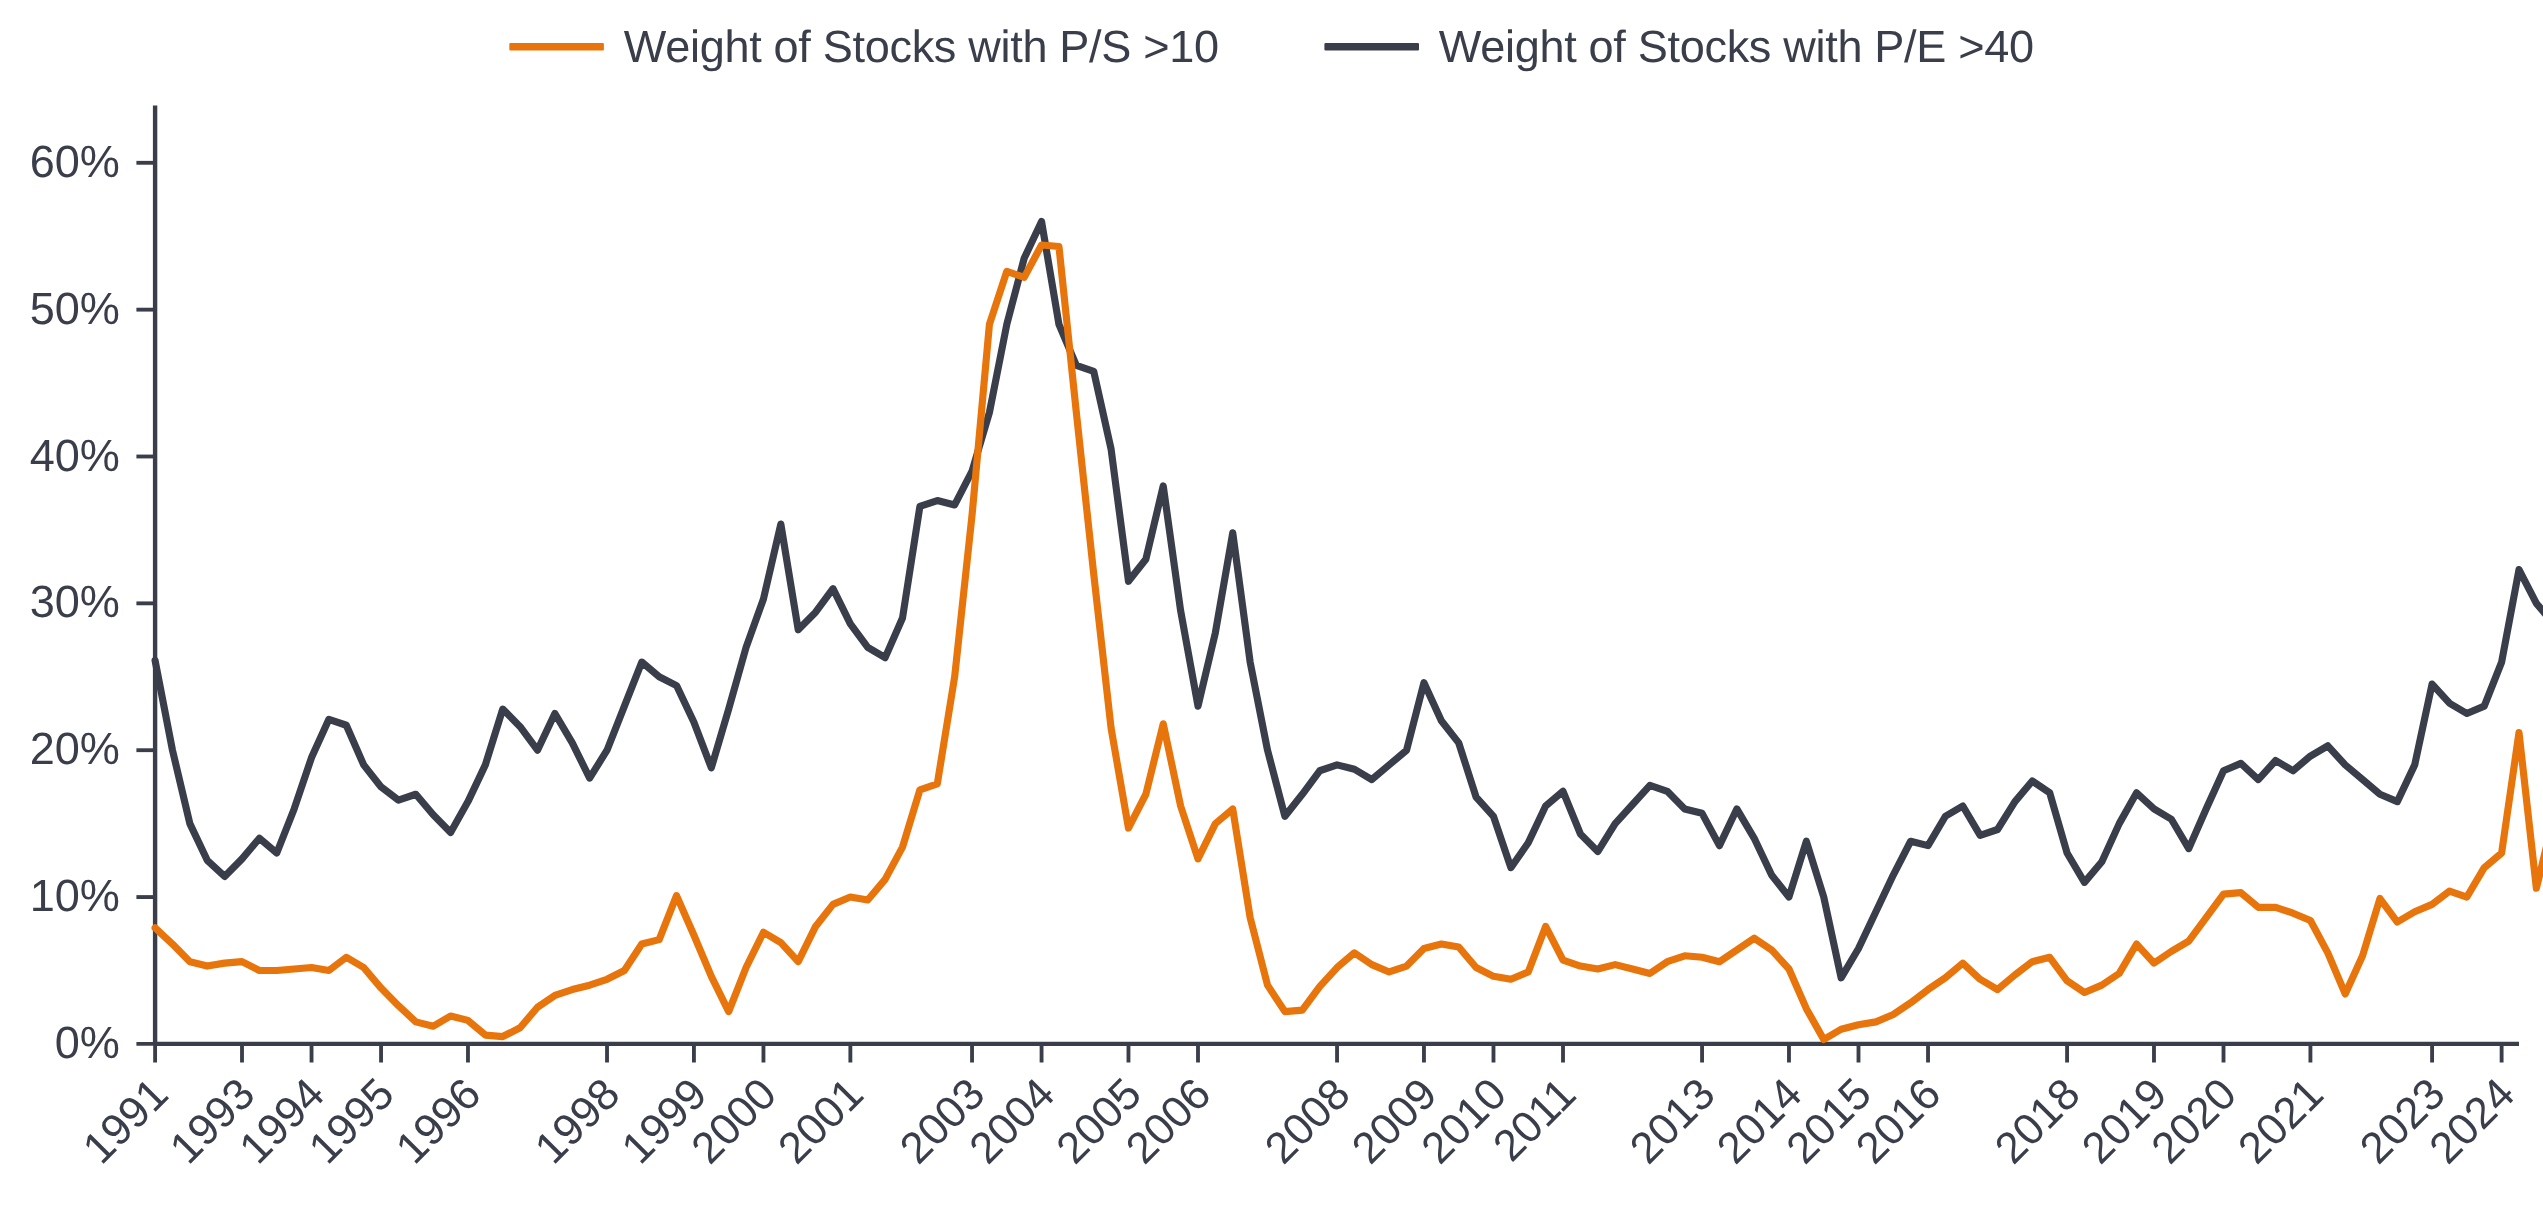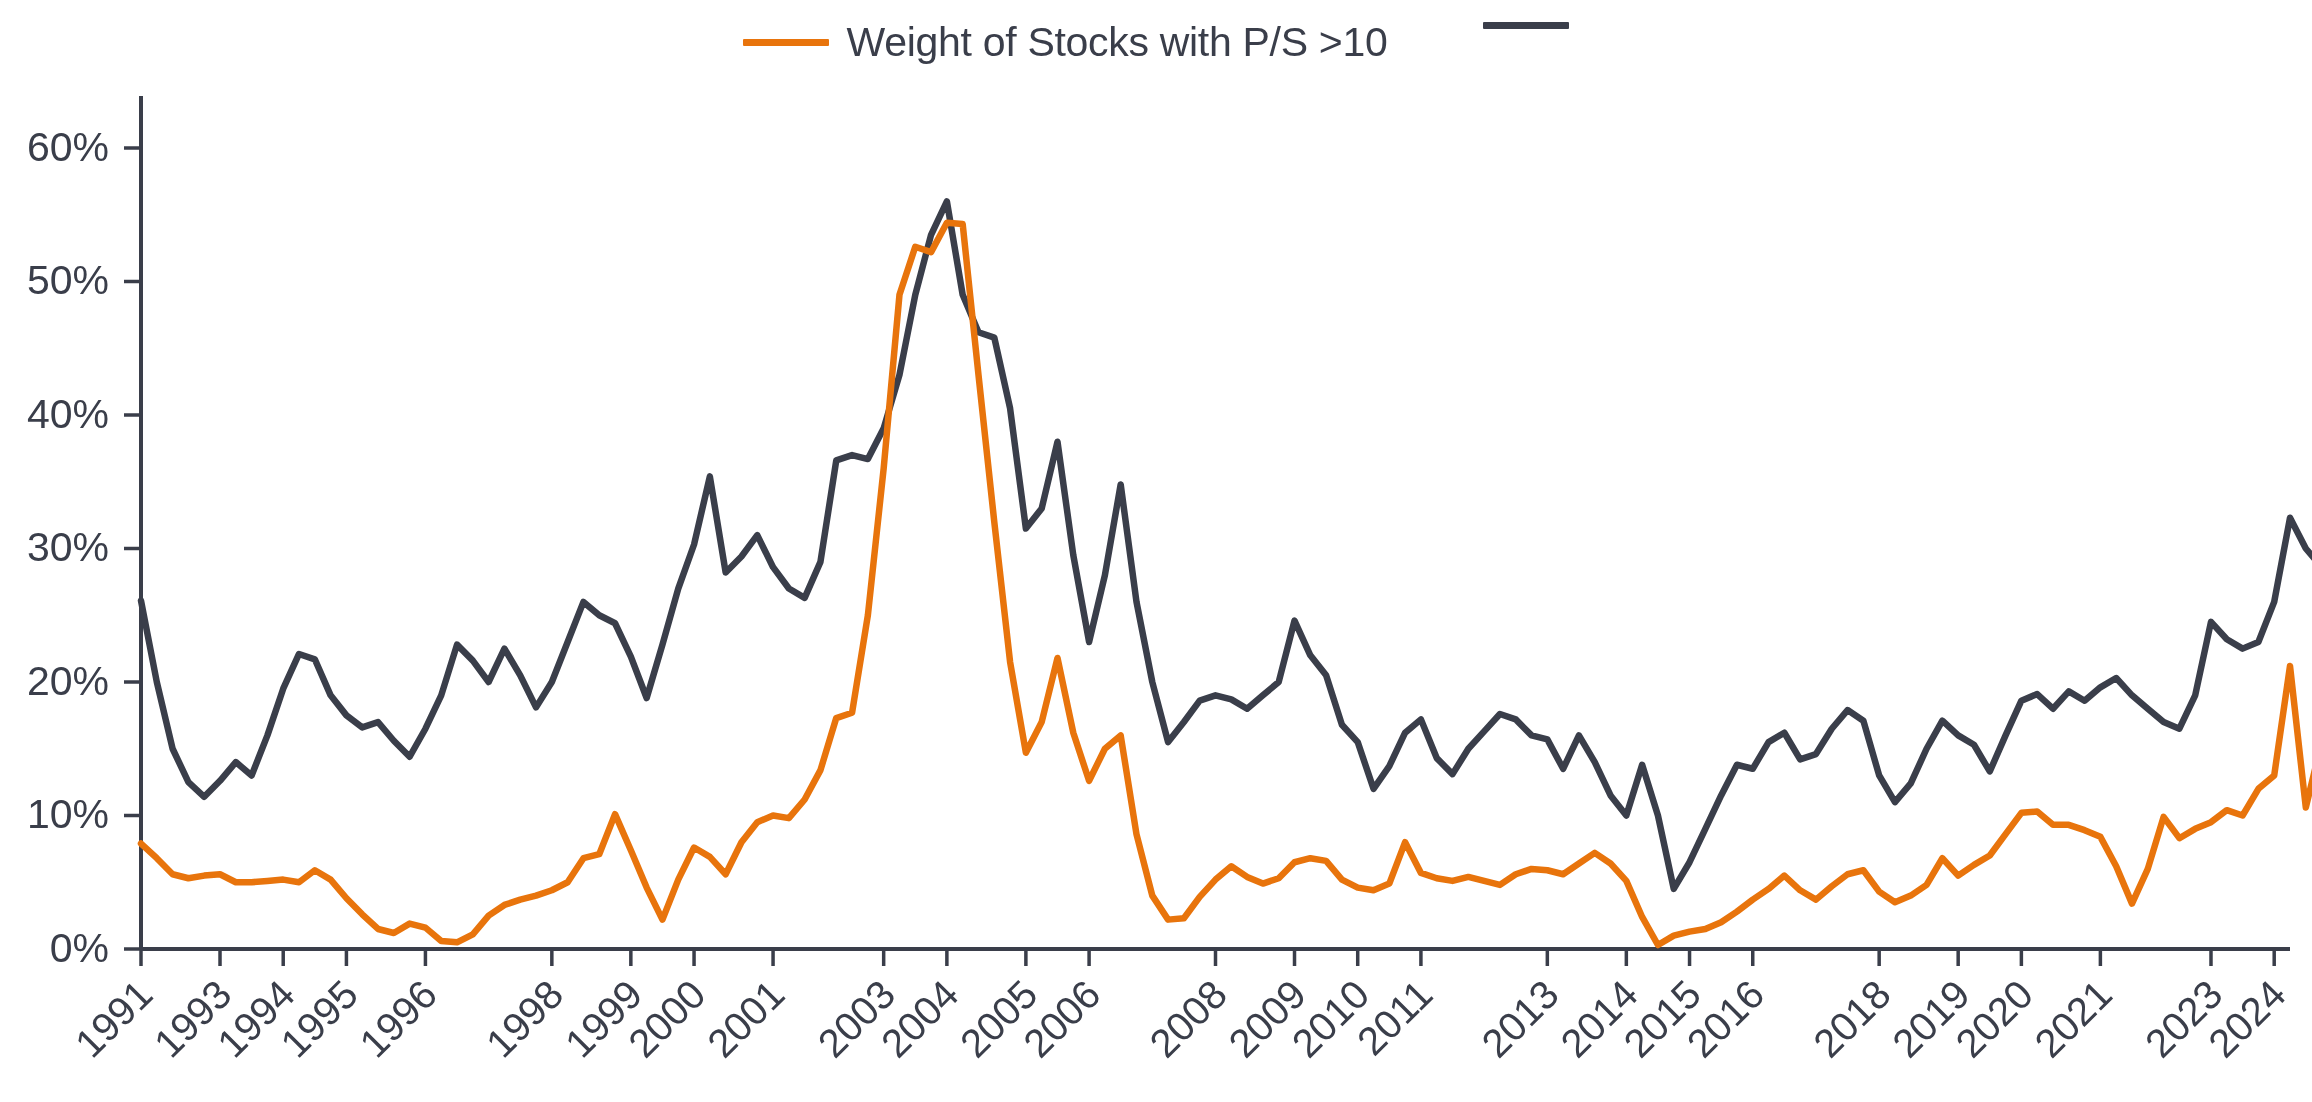--- a/index.html
+++ b/index.html
@@ -22,21 +22,21 @@
   }
 
   
   .legend {
     position: absolute;
     left: 0;
     top: 22px;
     width: 2312px;
     display: flex;
     justify-content: center;
-    align-items: flex-start;
+    align-items: flex-end;
     gap: 96px;
     pointer-events: none;
   }
   .legend-item {
     display: flex;
     align-items: center;
     gap: 18px;
     pointer-events: auto;
   }
   .legend-swatch {
@@ -101,20 +101,21 @@
 
 <div id="root">
 
   <div class="legend">
     <div class="legend-item">
       <span class="legend-swatch" style="background:#E8740C"></span>
       <span class="legend-label">Weight of Stocks with P/S &gt;10</span>
     </div>
     <div class="legend-item">
       <span class="legend-swatch" style="background:#3A3E4A"></span>
+      <span class="legend-label">Weight of Stocks with P/E &gt;40</span>
     </div>
   </div>
 
   <div class="plot-wrap">
     <svg class="chart" id="chart-svg" viewBox="0 0 2312 1102">
       <g id="y-ticks">
           <line class="tick-mark" x1="124" x2="141" y1="949" y2="949"></line>
           <text class="ytick-text" x="109" y="951">0%</text>
           <line class="tick-mark" x1="124" x2="141" y1="815.5" y2="815.5"></line>
           <text class="ytick-text" x="109" y="817.5">10%</text>

